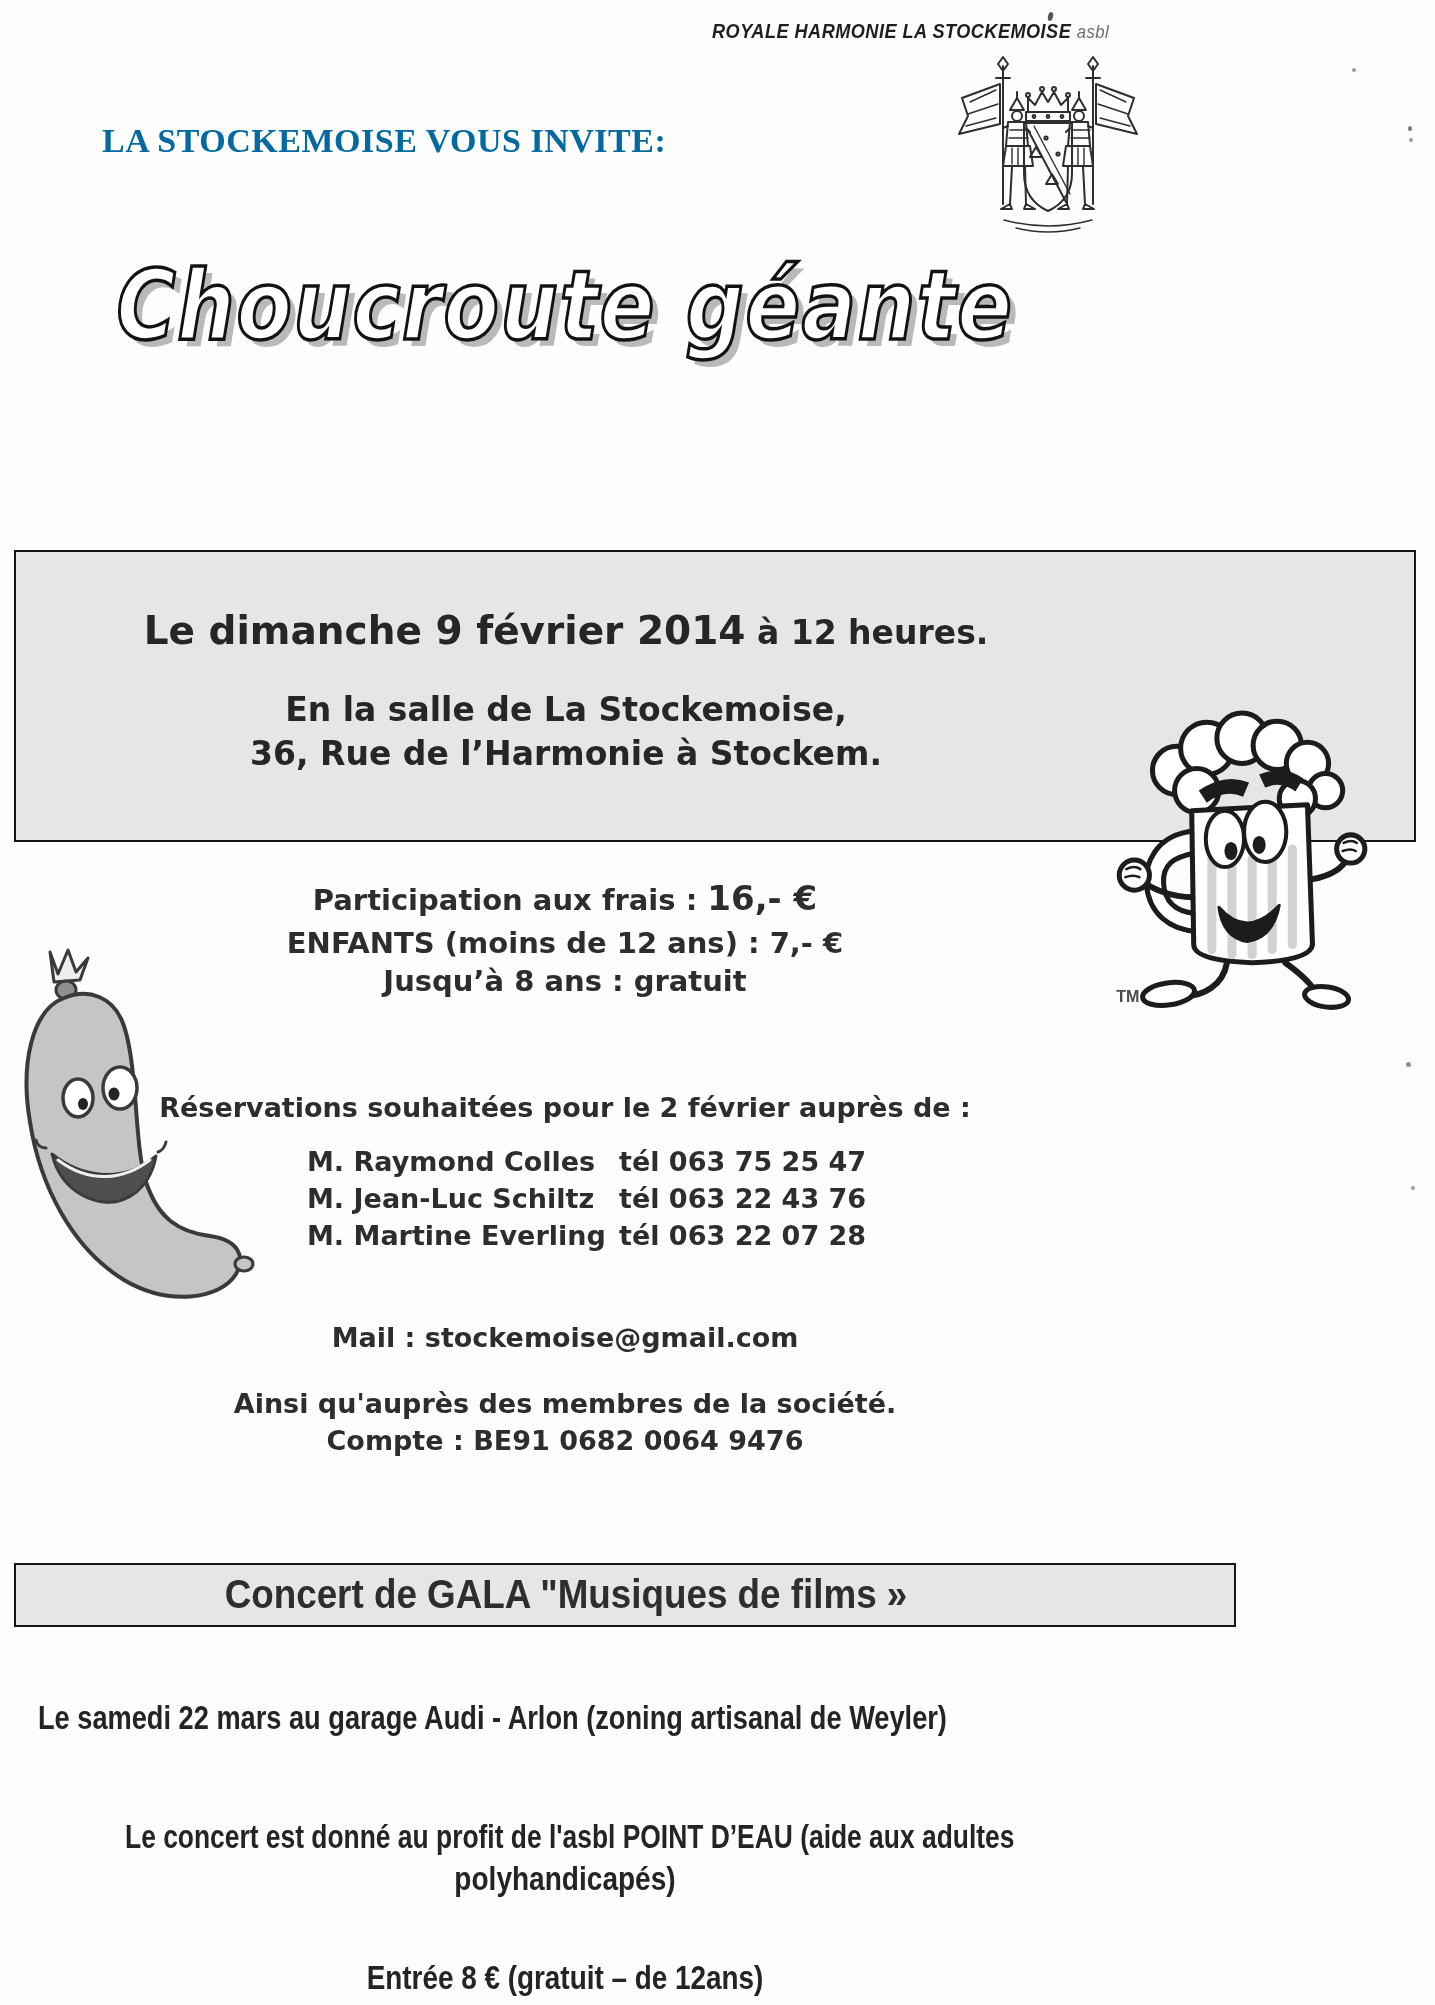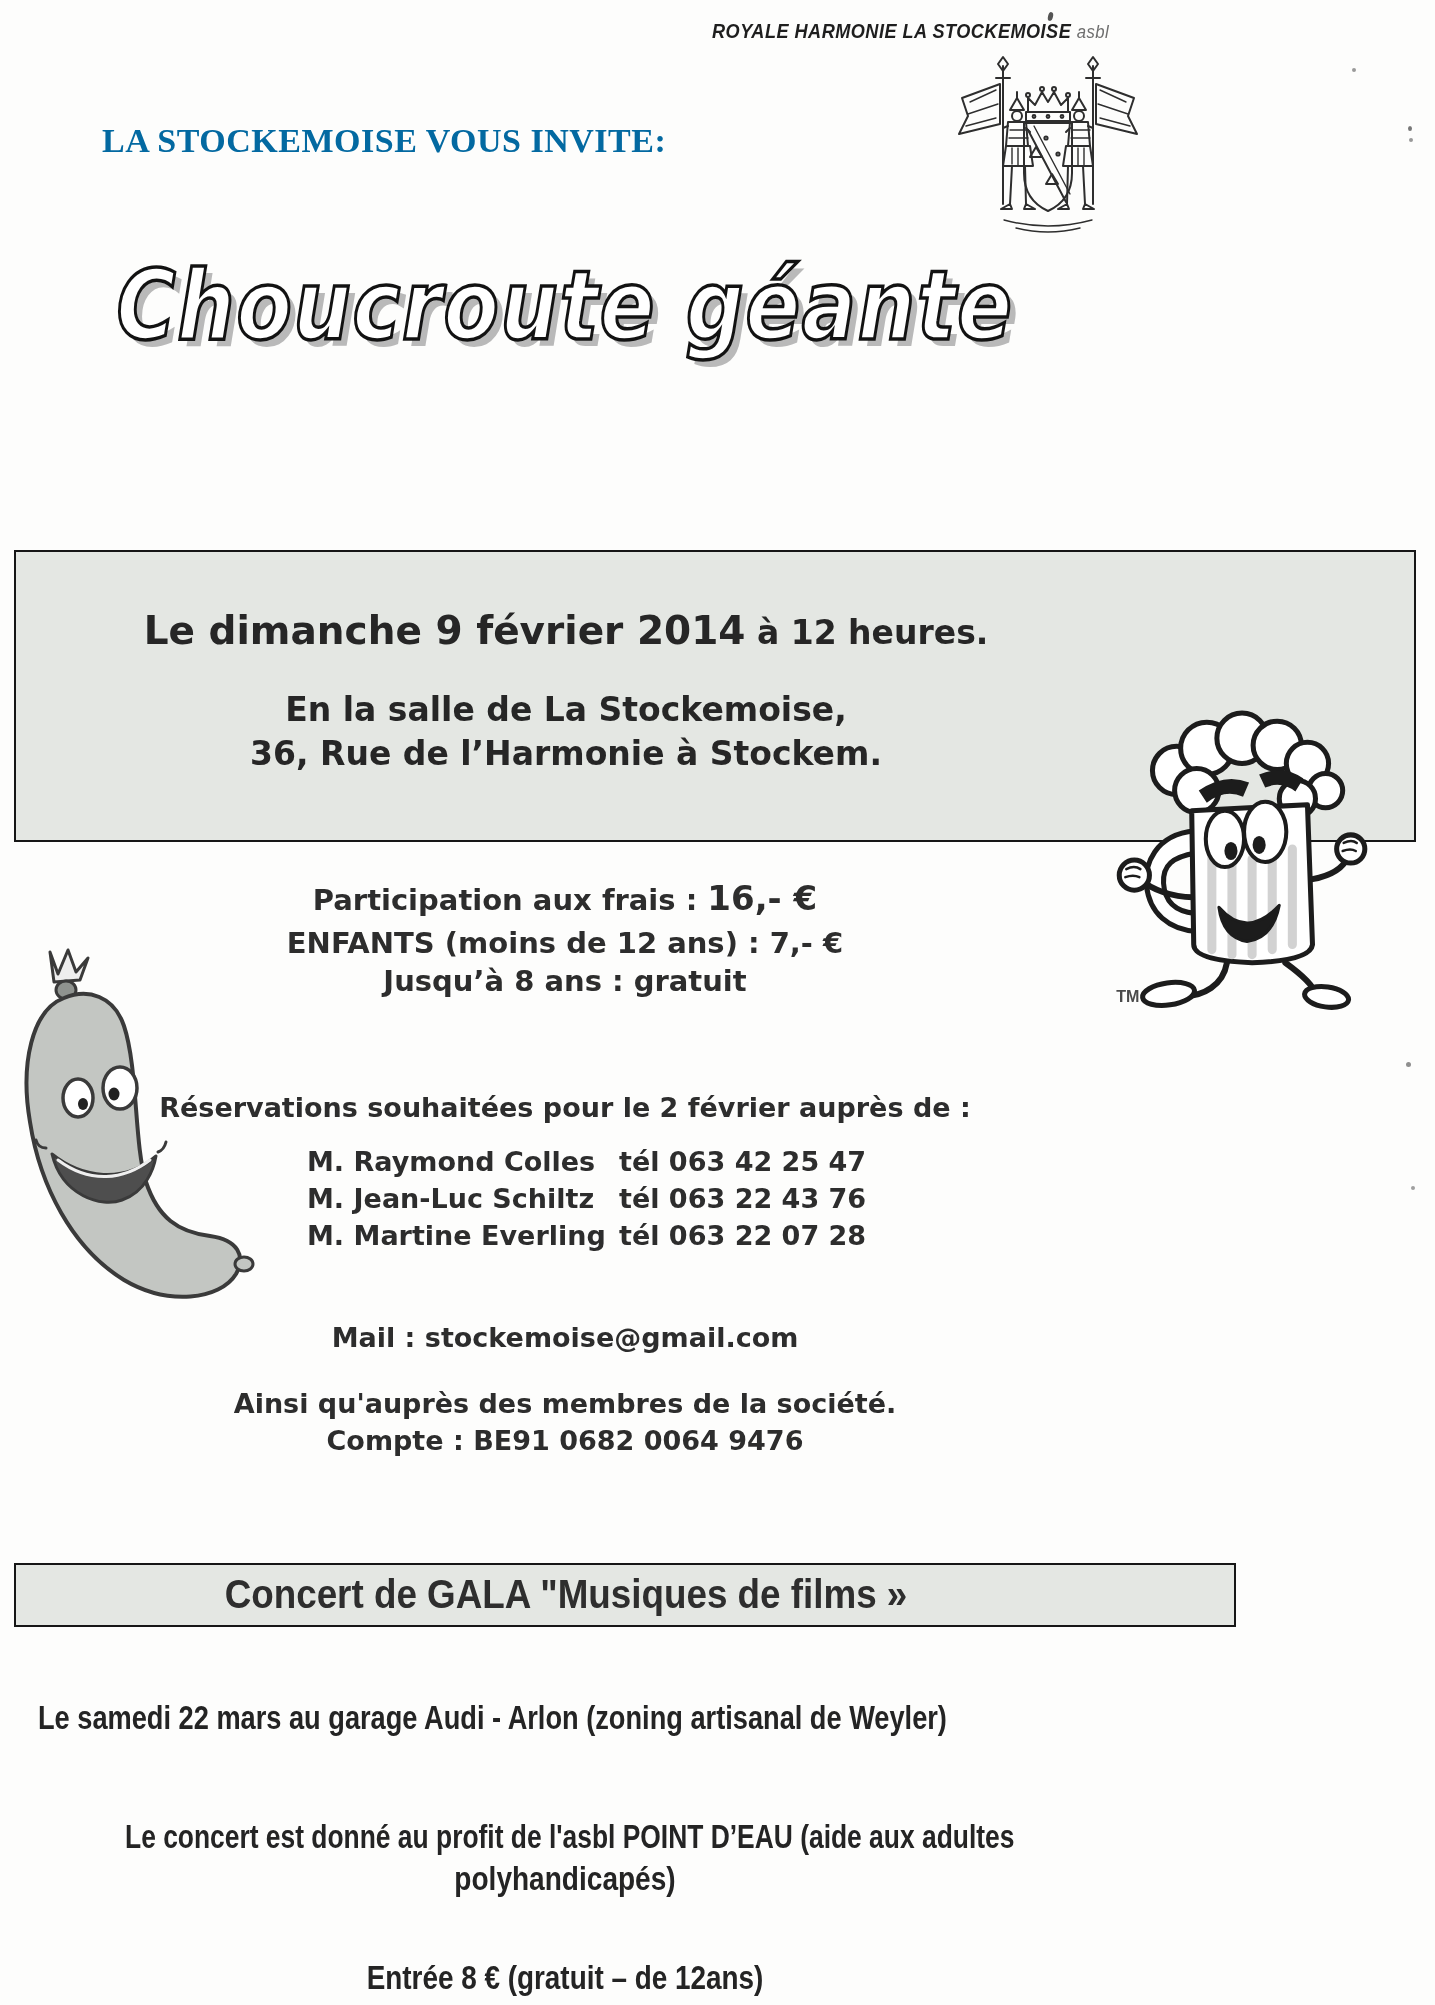--- a/index.html
+++ b/index.html
@@ -265,21 +265,21 @@
       <path d="M46,208 C56,250 96,262 116,254 C140,246 148,222 150,210 C118,238 76,232 46,208 Z" fill="#4e4e4e" stroke-width="3"></path>
       <path d="M52,214 C84,238 118,234 144,214" stroke="#efefef" stroke-width="3" fill="none"></path>
       <path d="M40,202 q-8,0 -10,-8 M152,206 q6,-2 8,-10" fill="none" stroke-width="3"></path>
     </g>
   </svg>
 
   <div class="abs resa-heading">Réservations souhaitées pour le 2 février auprès de :</div>
 
   <div class="abs contact-row" style="top:1146px">
     <span class="c-name">M. Raymond Colles</span>
-    <span class="c-phone">tél 063 42 25 47</span>
+    <span class="c-phone">tél 063 75 25 47</span>
   </div>
   <div class="abs contact-row" style="top:1183px">
     <span class="c-name">M. Jean-Luc Schiltz</span>
     <span class="c-phone">tél 063 22 43 76</span>
   </div>
   <div class="abs contact-row" style="top:1220px">
     <span class="c-name">M. Martine Everling</span>
     <span class="c-phone">tél 063 22 07 28</span>
   </div>
 

